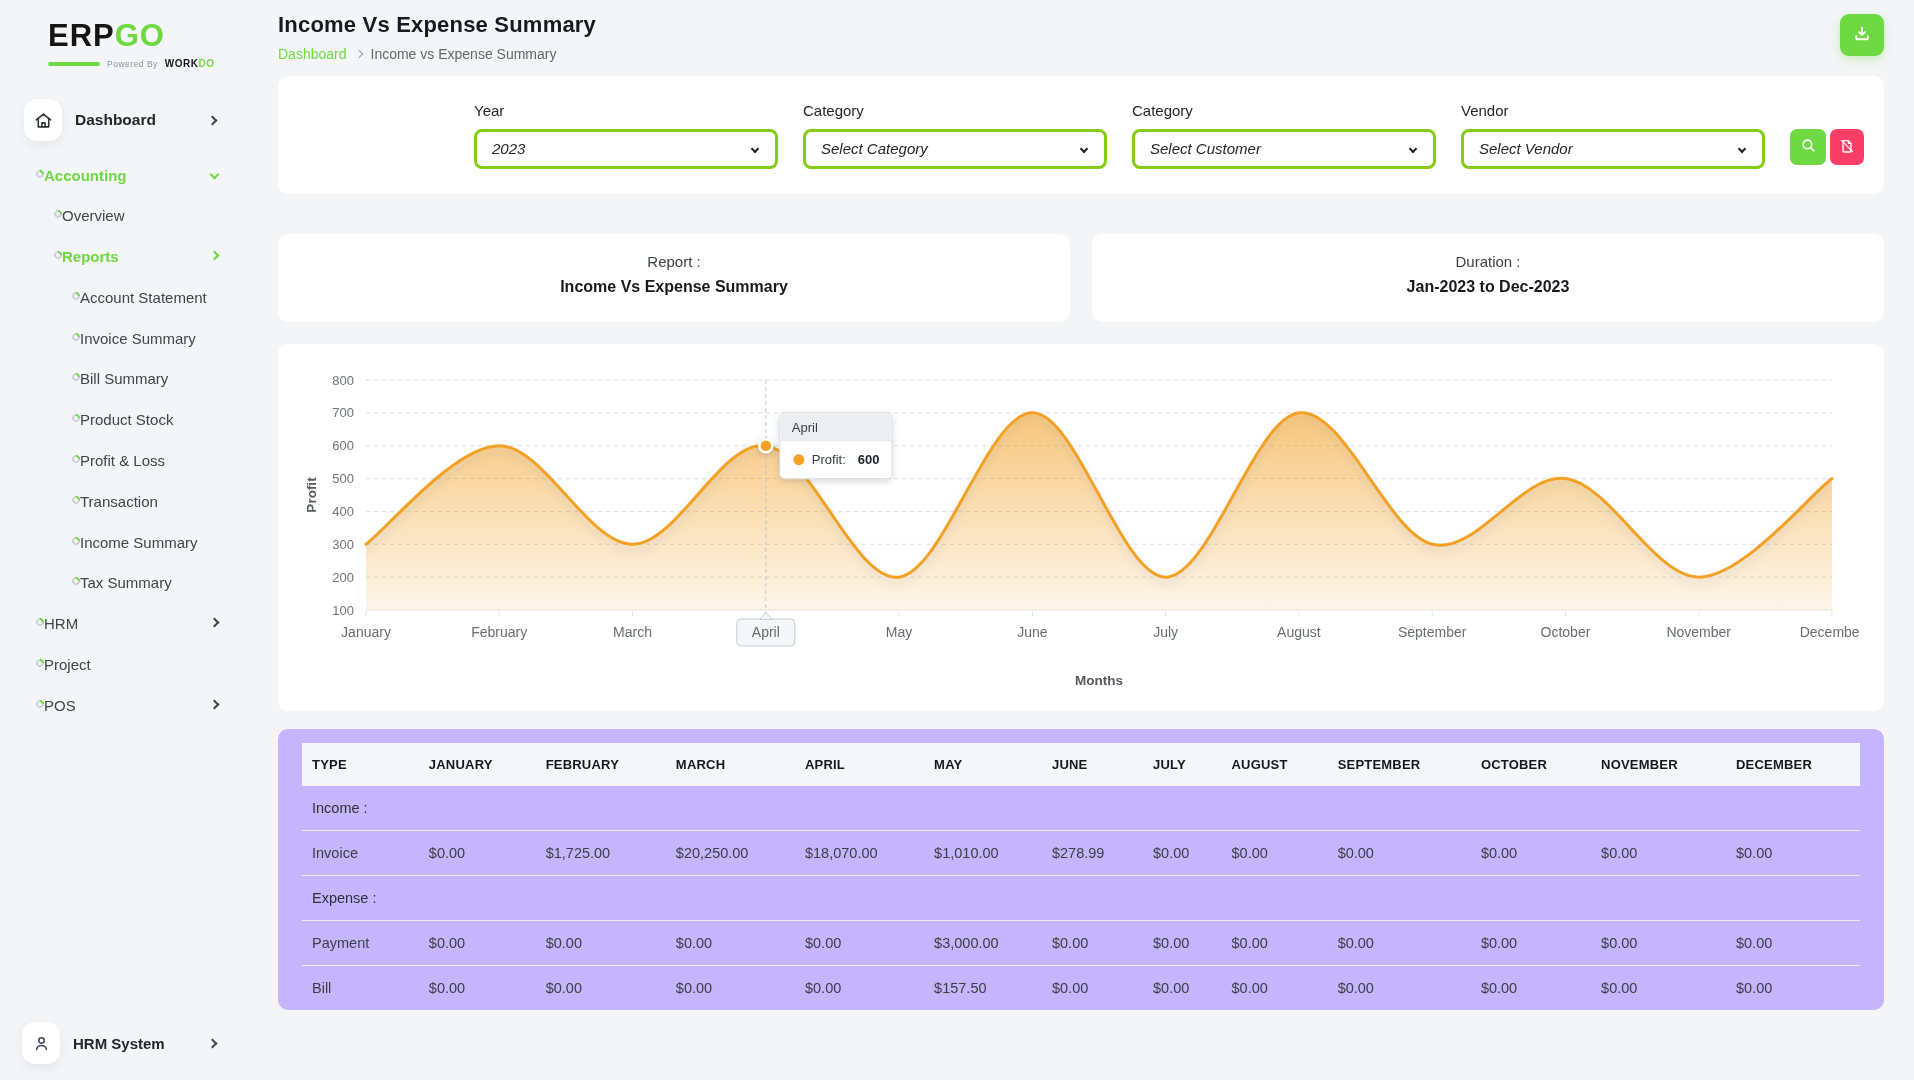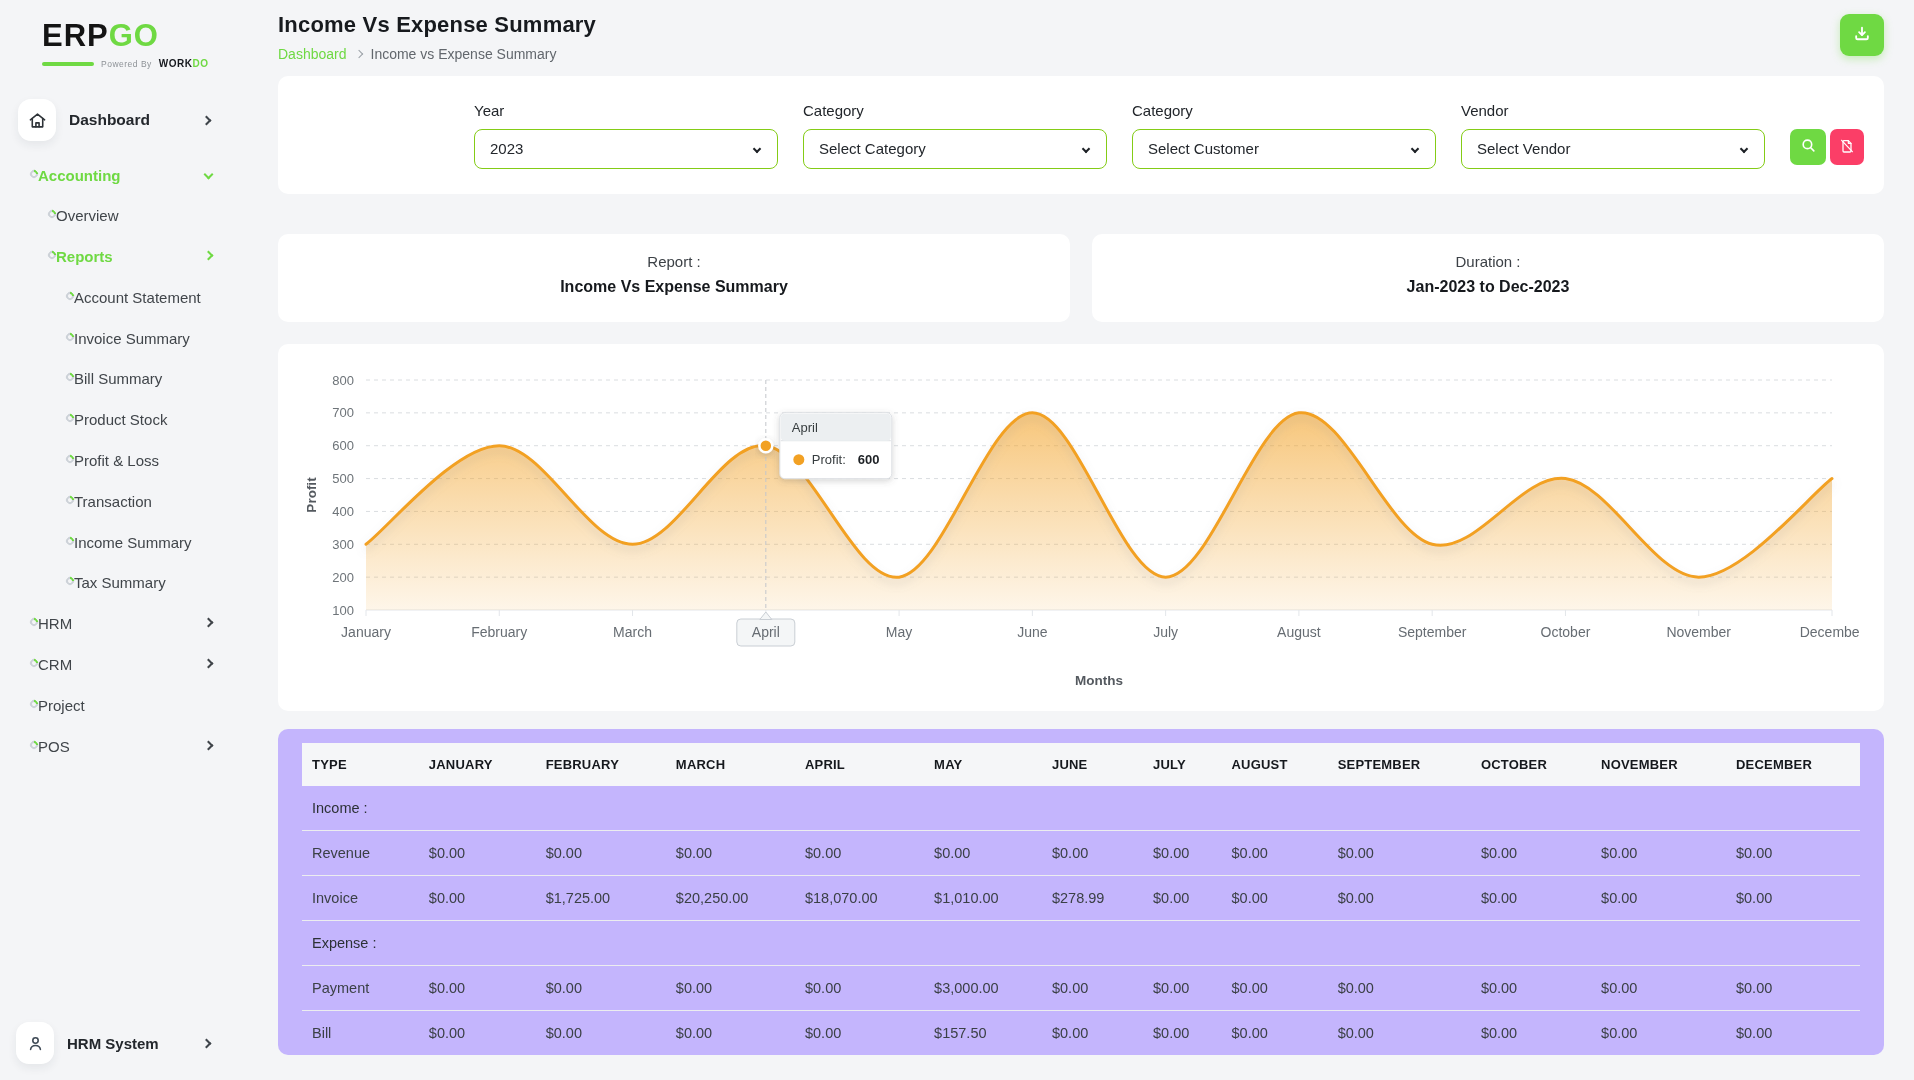--- a/index.html
+++ b/index.html
@@ -1,20 +1,20 @@
 <!DOCTYPE html>
 <html><head>
 <meta charset="utf-8">
 <style>
   * { margin:0; padding:0; box-sizing:border-box; }
   html,body { width:1914px; height:1080px; overflow:hidden;
     background:#f4f5f7; font-family:"Liberation Sans","DejaVu Sans",sans-serif; color:#3b4046; }
 
   
-  .sidebar { position:fixed; left:2px; top:0; bottom:0; width:226px;
+  .sidebar { position:fixed; left:8px; top:0; bottom:0; width:226px;
     padding:14px 8px 16px 14px; display:flex; flex-direction:column; }
   .logo { padding-left:26px; margin-top:6px; }
   .logo-row { font-size:31px; font-weight:900; letter-spacing:1px; line-height:1; }
   .logo-erp { color:#141414; }
   .logo-go { color:#6fd943; }
   .powered { display:flex; align-items:center; gap:7px; margin-top:7px; }
   .powered-bar { width:52px; height:4px; border-radius:2px; background:#6fd943; }
   .powered-prefix { font-size:8.5px; color:#8d9297; letter-spacing:.5px; }
   .powered-brand { font-size:10px; font-weight:800; letter-spacing:.5px; }
   .powered-brand .w { color:#15181d; } .powered-brand .d { color:#6fd943; }
@@ -54,23 +54,23 @@
   .crumb-current { color:#62676d; }
   .btn-download { width:44px; height:42px; background:#6fd943; border:none; border-radius:9px;
     display:flex; align-items:center; justify-content:center; cursor:pointer; margin-top:2px;
     box-shadow:0 3px 8px rgba(111,217,67,.35); }
 
   .filter-card { background:#fff; border-radius:10px; margin-top:14px; height:118px;
     padding:0 24px; display:flex; align-items:center; gap:25px; }
   .filter-spacer { width:147px; flex:none; }
   .filter-col { width:304px; flex:none; }
   .filter-col .flabel { display:block; font-size:15px; color:#22262b; margin-bottom:10px; }
-  .select { height:40px; border:1px solid #84cc16; border-radius:8px; background:#fff;
+  .select { height:40px; border:3px solid #84cc16; border-radius:8px; background:#fff;
     display:flex; align-items:center; justify-content:space-between; padding:0 15px;
-    font-size:15px; color:#23272c; cursor:pointer; }
+    font-size:15px; color:#23272c; cursor:pointer;font-style:italic; }
   .select .chev { width:6px; height:6px; color:#1d2126; margin-right:2px; }
   .filter-actions { margin-left:auto; display:flex; gap:4px; align-self:center; margin-top:24px; }
   .btn-sq { width:36px; height:36px; border:none; border-radius:7px; display:flex;
     align-items:center; justify-content:center; cursor:pointer; }
   .btn-search { background:#6fd943; }
   .btn-reset { background:#fb3e67; width:34px; }
 
   .cards-row { display:flex; gap:22px; margin-top:40px;text-align:center; }
   .info-card { flex:1; background:#fff; border-radius:10px; height:88px; padding:19px 23px; }
   .info-card .lab { font-size:15px; color:#3c4146; }
@@ -159,25 +159,20 @@
         <span class="dot"></span>
         <span class="nav-label">Income Summary</span>
       </div>
       <div class="nav-item lvl3">
         <span class="dot"></span>
         <span class="nav-label">Tax Summary</span>
       </div>
       <div class="nav-item lvl1">
         <span class="dot"></span>
         <span class="nav-label">HRM</span>
-        <span class="chev"></span>
-      </div>
-      <div class="nav-item lvl1">
-        <span class="dot"></span>
-        <span class="nav-label">CRM</span>
         <span class="chev"></span>
       </div>
       <div class="nav-item lvl1">
         <span class="dot"></span>
         <span class="nav-label">Project</span>
       </div>
       <div class="nav-item lvl1">
         <span class="dot"></span>
         <span class="nav-label">POS</span>
         <span class="chev"></span>
@@ -384,35 +379,20 @@
             <td></td>
             <td></td>
             <td></td>
             <td></td>
             <td></td>
             <td></td>
             <td></td>
             <td></td>
           </tr>
           <tr>
-            <td>Revenue</td>
-            <td>$0.00</td>
-            <td>$0.00</td>
-            <td>$0.00</td>
-            <td>$0.00</td>
-            <td>$0.00</td>
-            <td>$0.00</td>
-            <td>$0.00</td>
-            <td>$0.00</td>
-            <td>$0.00</td>
-            <td>$0.00</td>
-            <td>$0.00</td>
-            <td>$0.00</td>
-          </tr>
-          <tr>
             <td>Invoice</td>
             <td>$0.00</td>
             <td>$1,725.00</td>
             <td>$20,250.00</td>
             <td>$18,070.00</td>
             <td>$1,010.00</td>
             <td>$278.99</td>
             <td>$0.00</td>
             <td>$0.00</td>
             <td>$0.00</td>

